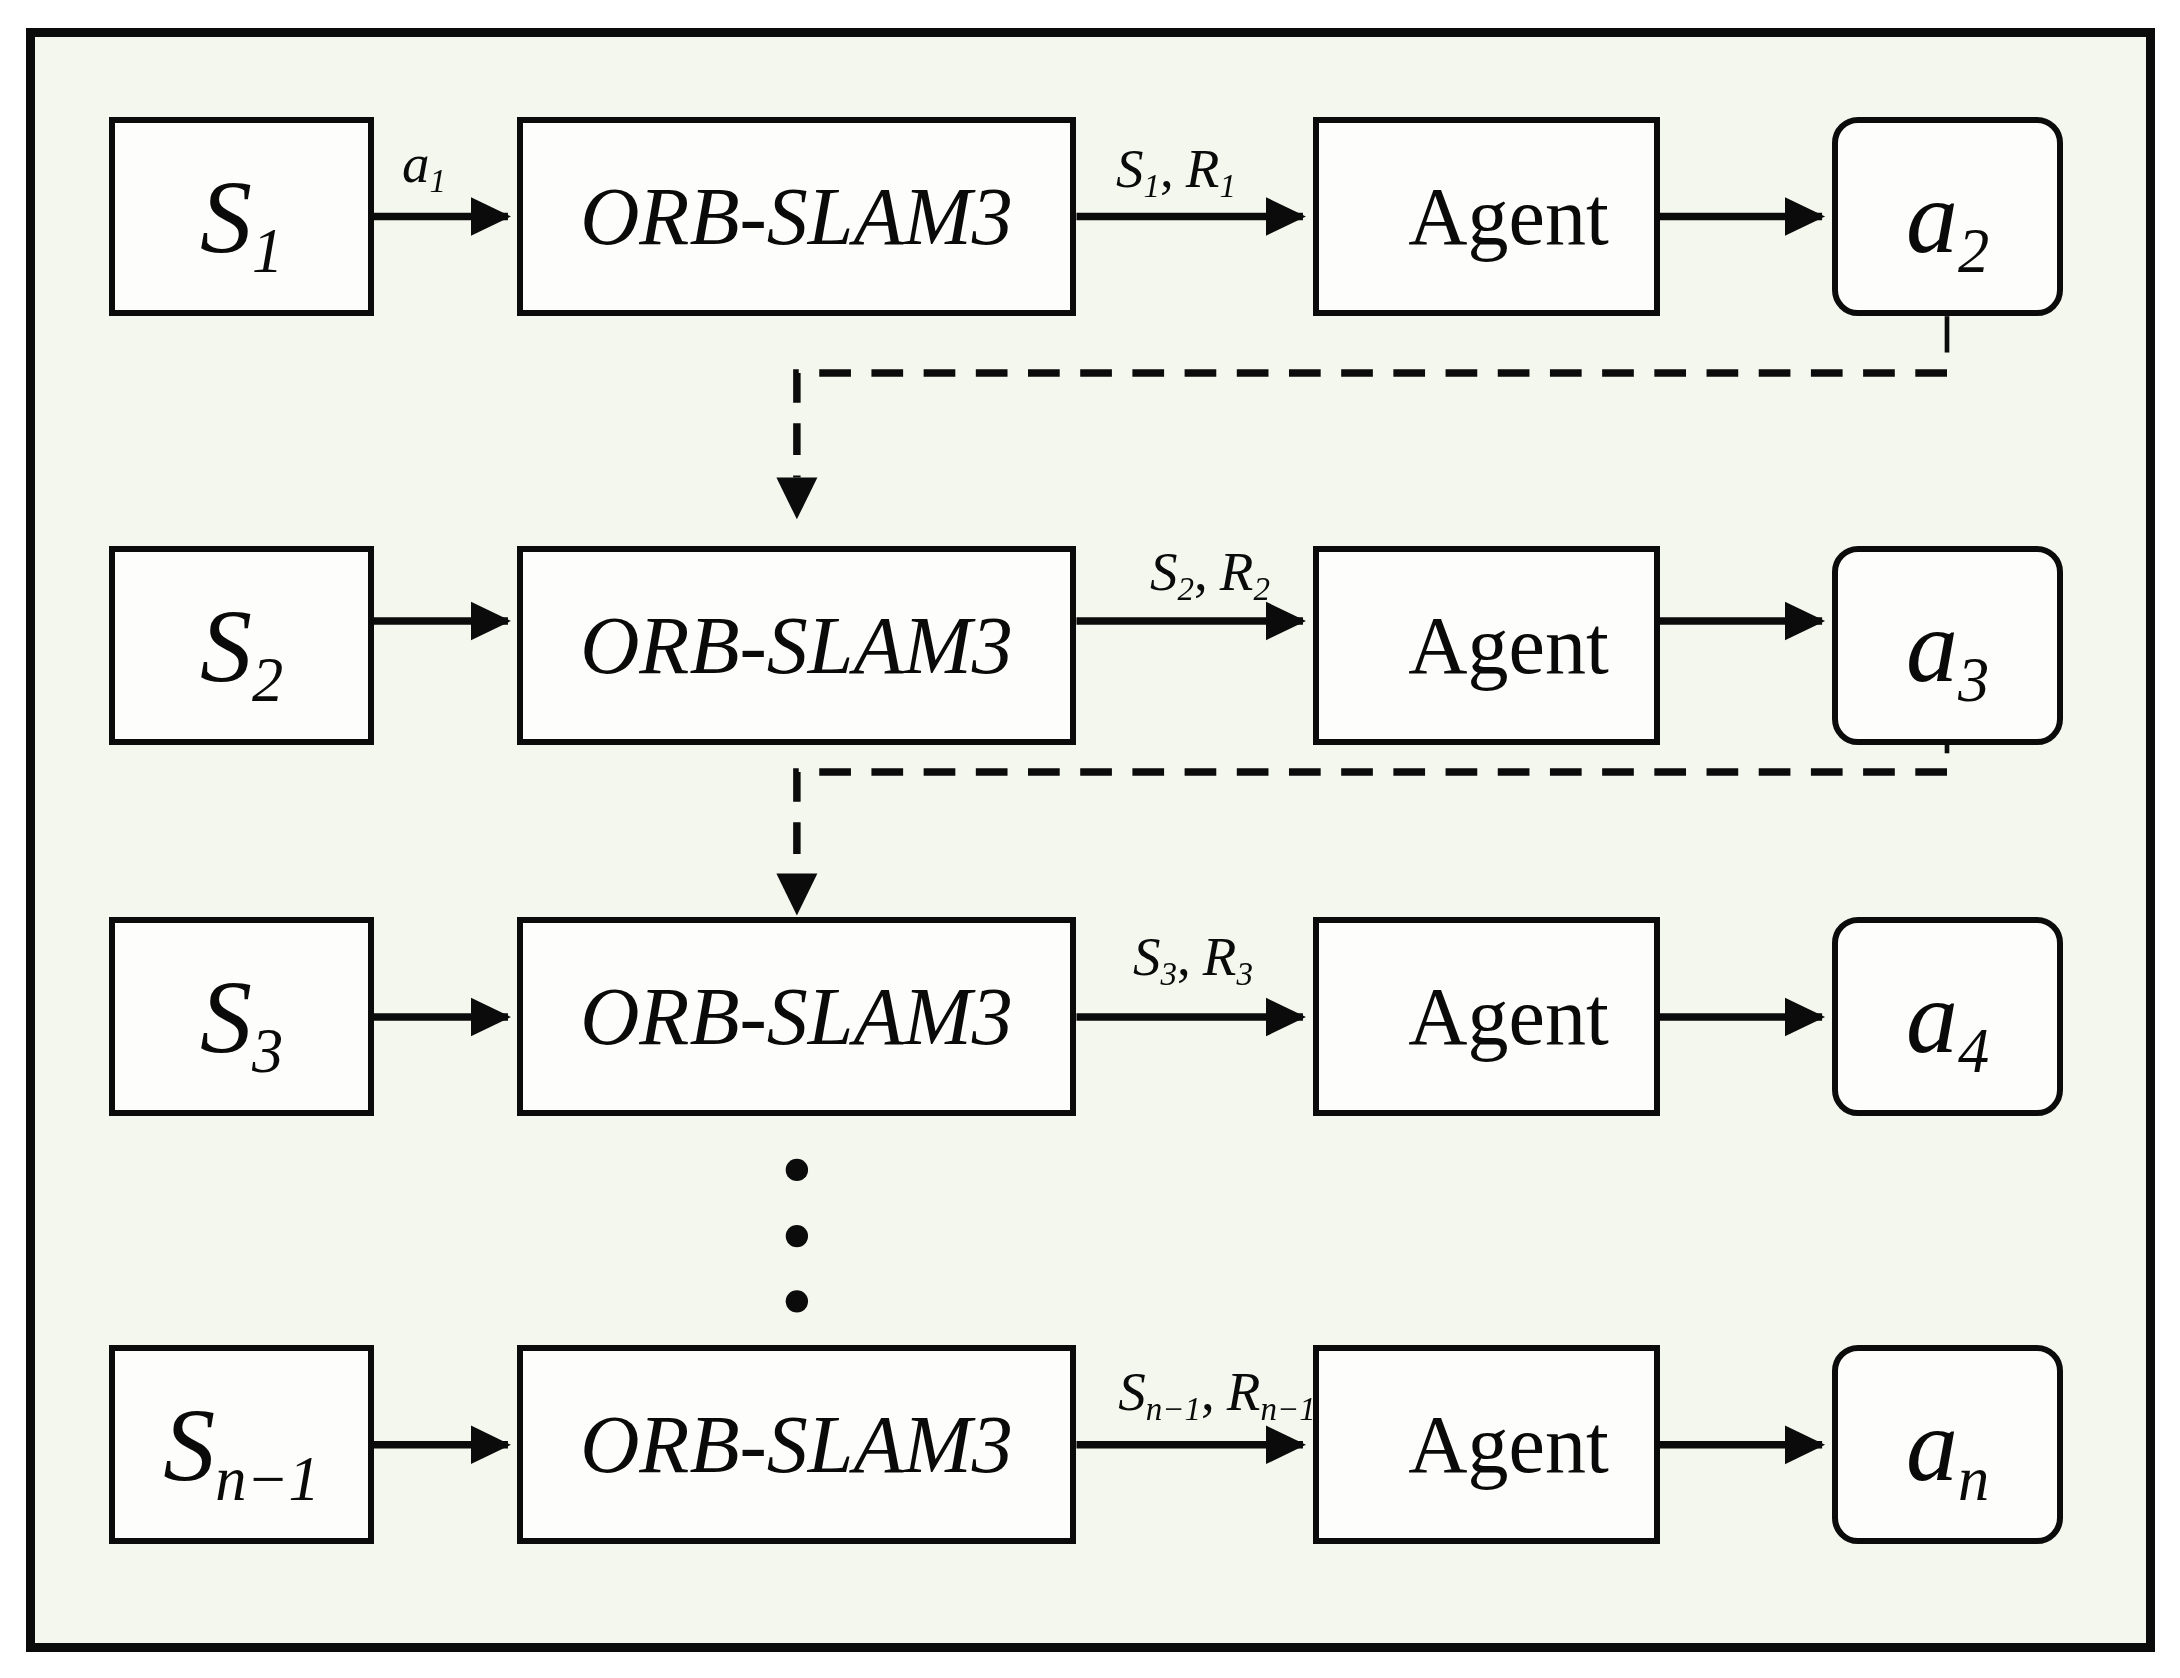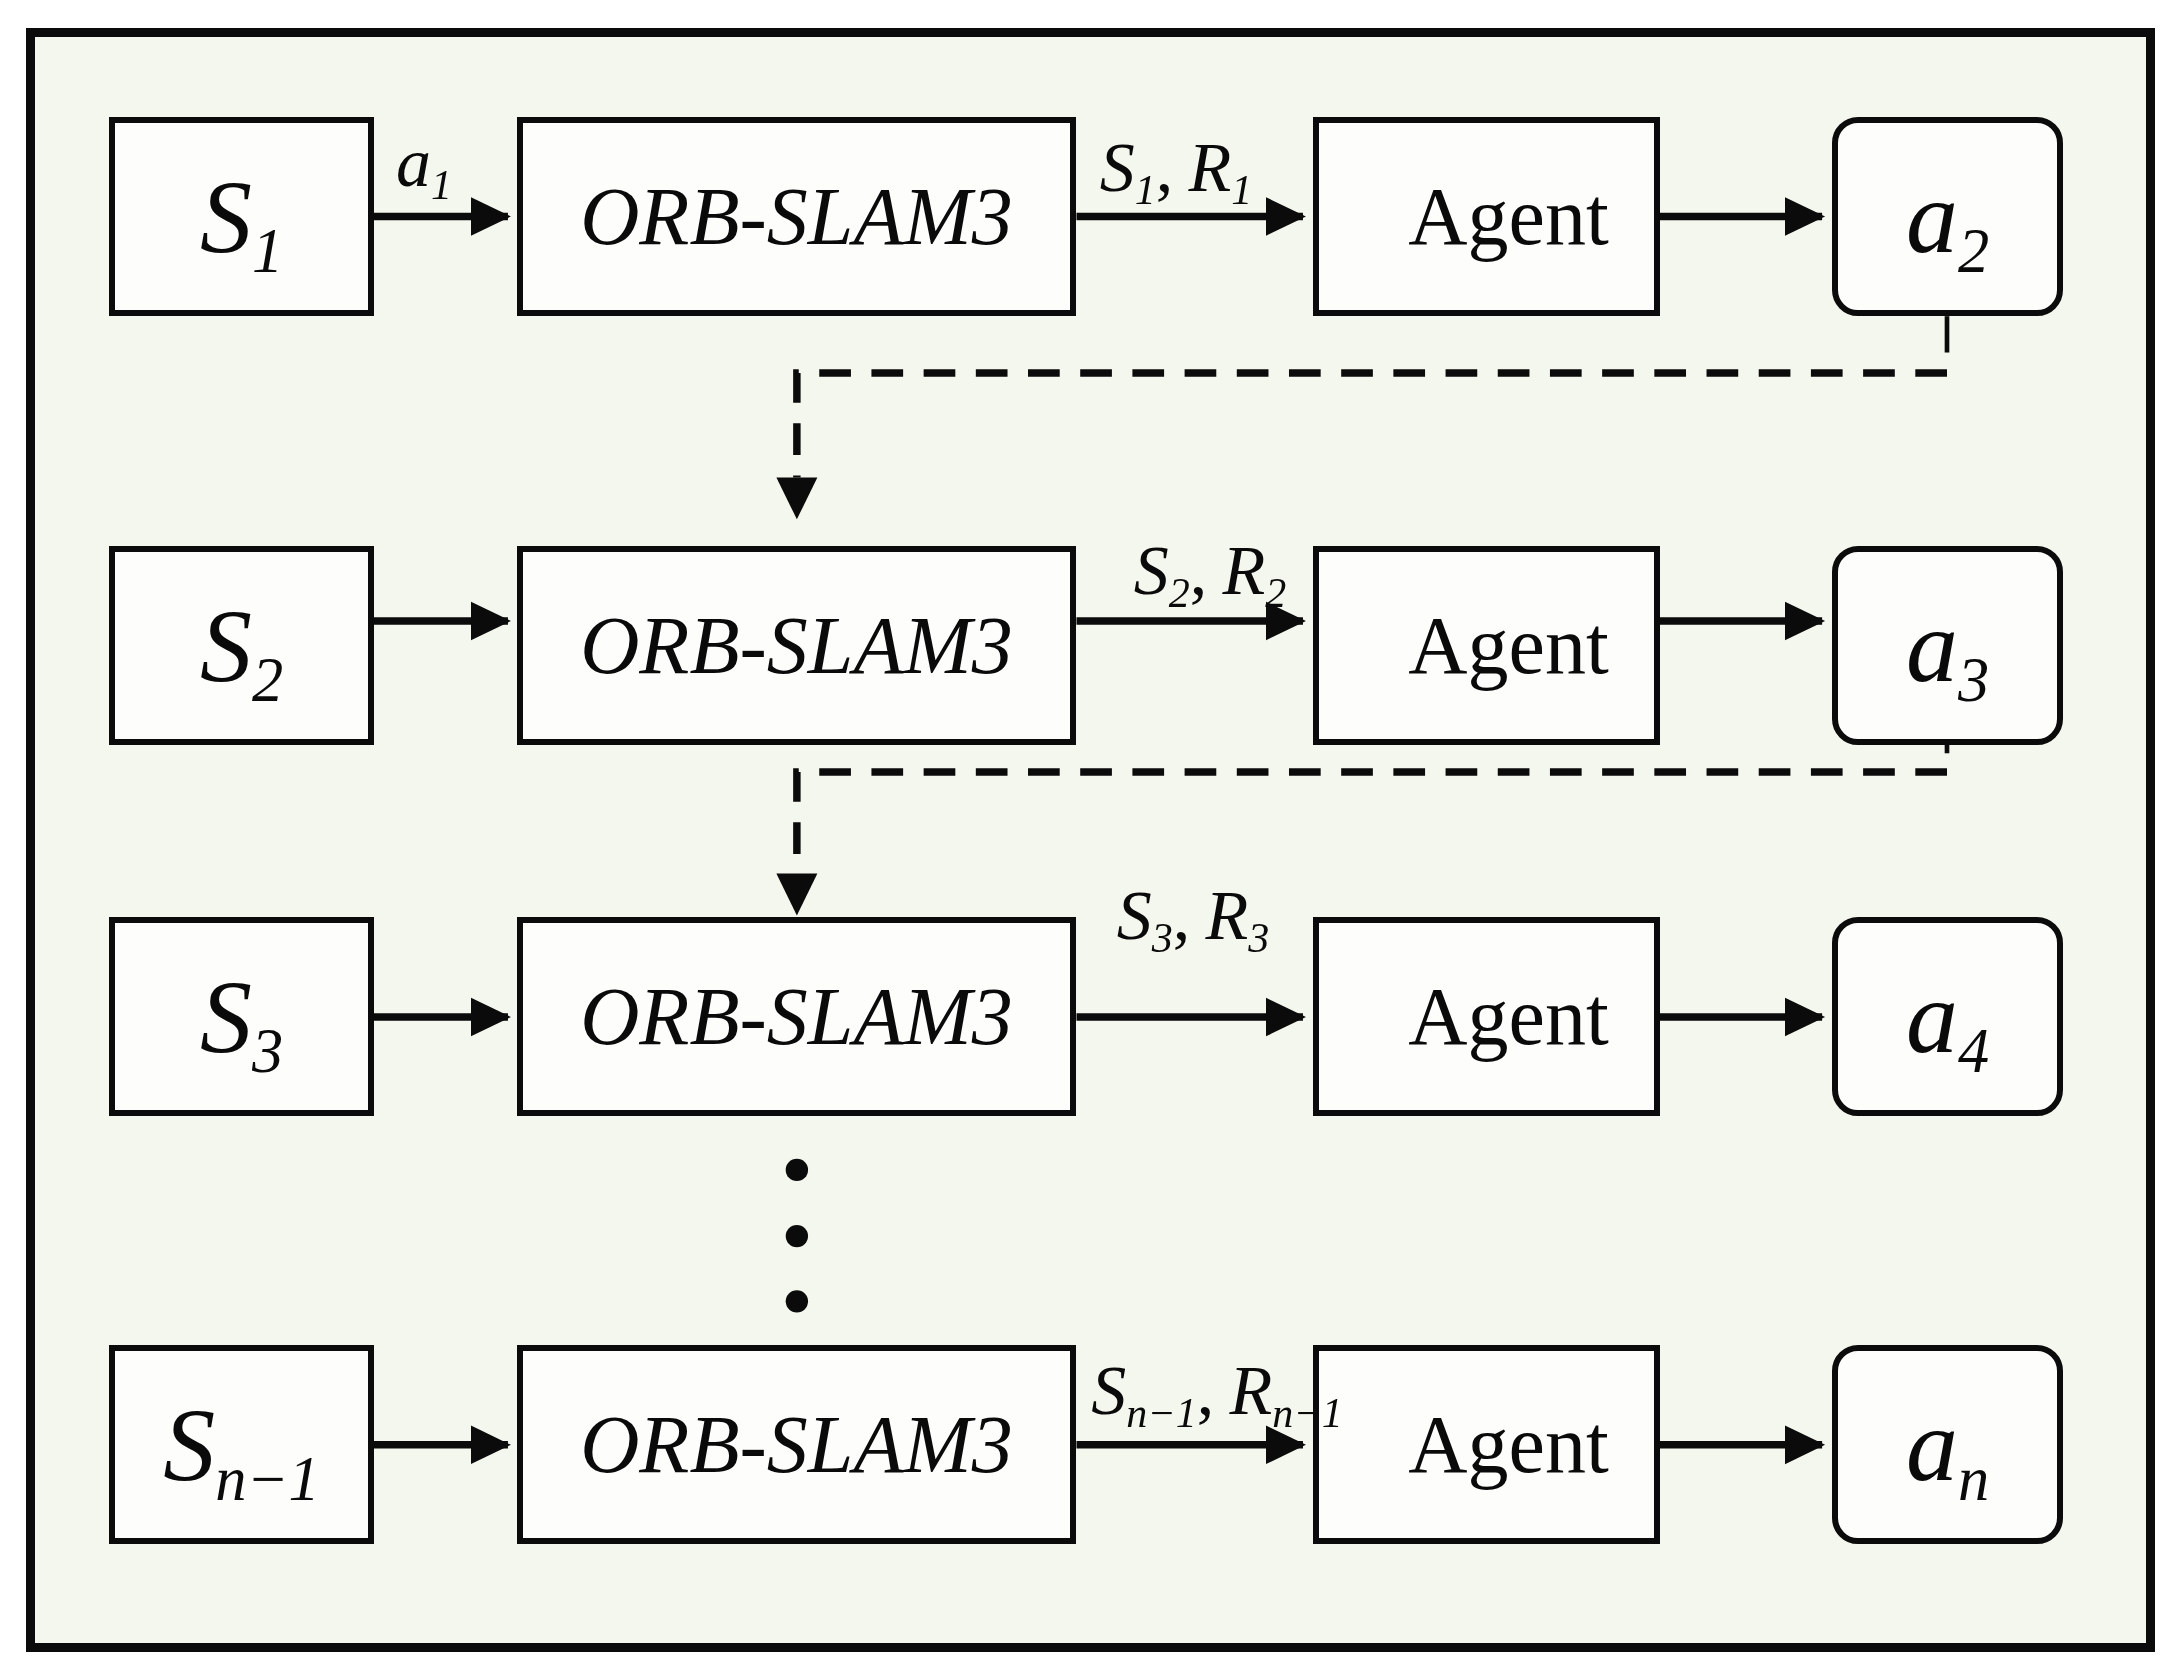--- a/index.html
+++ b/index.html
@@ -52,21 +52,21 @@
   .mvar i, .alabel i { font-style: italic; }
   .mvar sub, .alabel sub {
     font-size: 0.6em;
     font-style: italic;
     vertical-align: -0.32em;
     line-height: 0;
   }
   .alabel {
     position: absolute;
     transform: translate(-50%, -50%);
-    font-size: 70px;
+    font-size: 55px;
     white-space: nowrap;
   }
   .sep { margin-right: 0.22em; }
 </style>
 </head>
 <body>
 
 <div class="canvas">
 
   <div class="frame"></div>
@@ -149,21 +149,21 @@
   </div>
   <div class="box col-orb r3">
     <span class="btxt">ORB-SLAM3</span>
   </div>
   <div class="box col-agent r3">
     <span class="btxt">Agent</span>
   </div>
   <div class="box col-a r3">
     <span class="mvar"><i>a</i><sub>4</sub></span>
   </div>
-  <div class="alabel" style="left:1193px; top:916px"><i>S</i><sub>3</sub><span class="sep">,</span><i>R</i><sub>3</sub></div>
+  <div class="alabel" style="left:1193px; top:956px"><i>S</i><sub>3</sub><span class="sep">,</span><i>R</i><sub>3</sub></div>
 
   <div class="box col-s r4">
     <span class="mvar"><i>S</i><sub>n−1</sub></span>
   </div>
   <div class="box col-orb r4">
     <span class="btxt">ORB-SLAM3</span>
   </div>
   <div class="box col-agent r4">
     <span class="btxt">Agent</span>
   </div>

